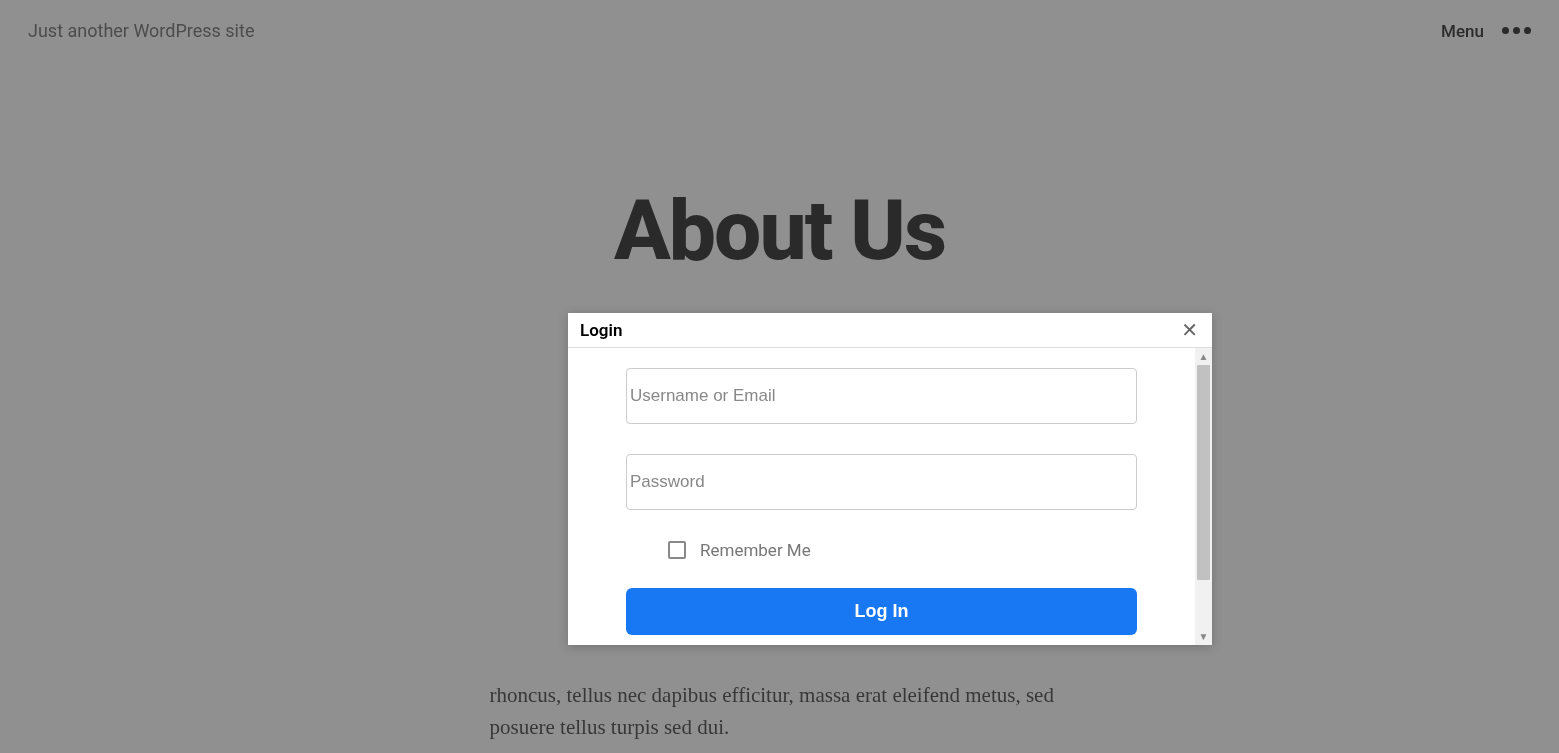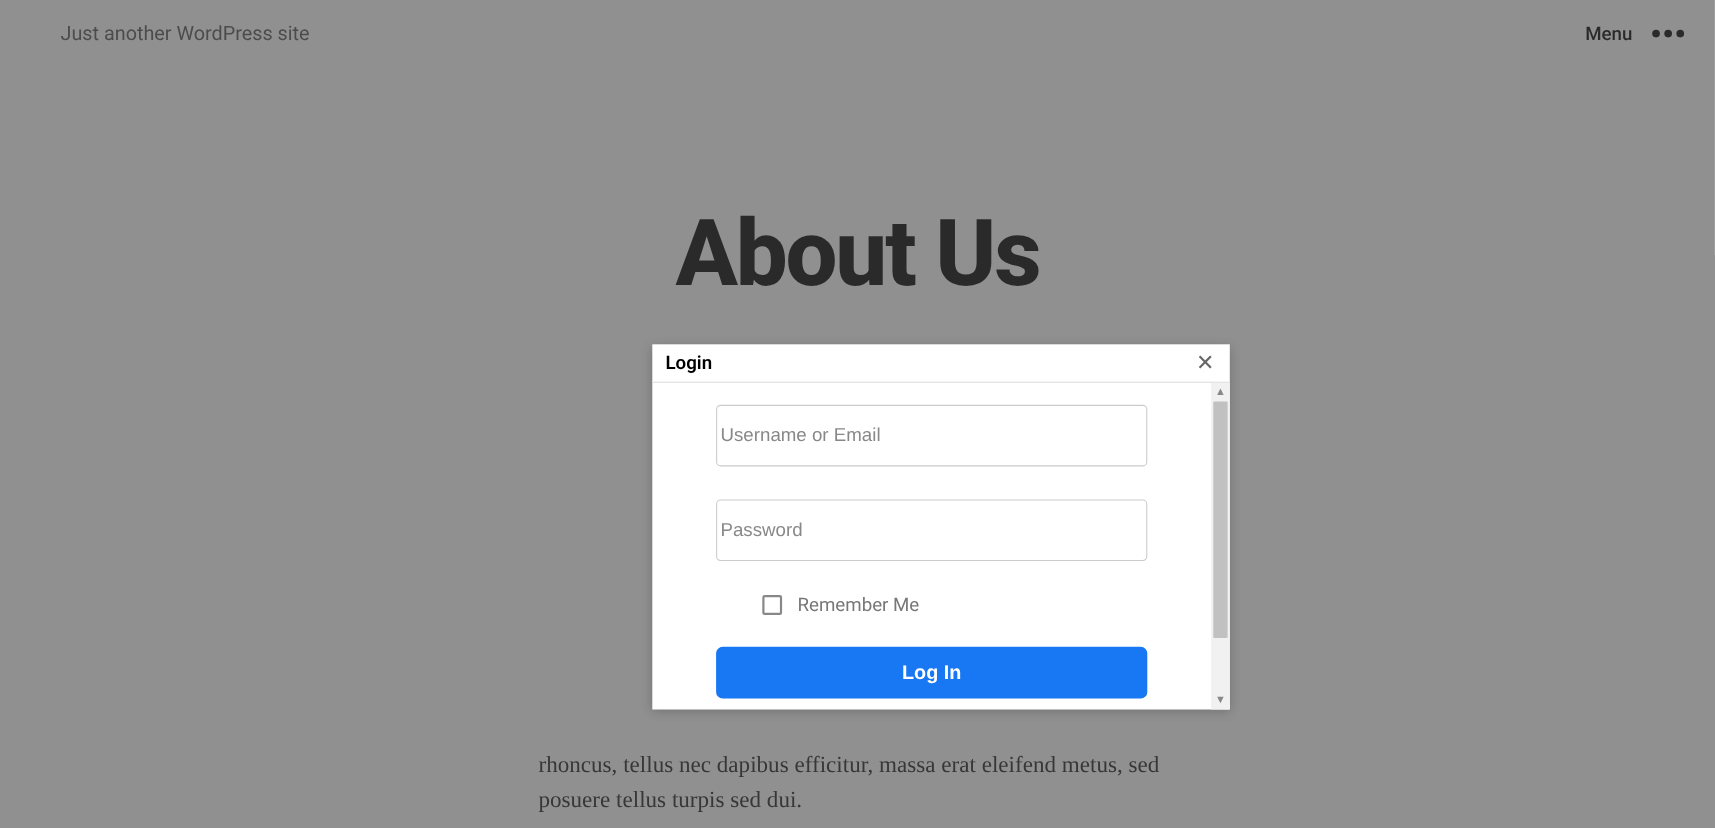--- a/index.html
+++ b/index.html
@@ -29,21 +29,20 @@
     }
     .site-title {
       font-size: 24px;
       font-weight: 700;
       letter-spacing: -0.5px;
     }
     .site-tagline {
       font-size: 18px;
       color: #555;
       font-weight: 400;
-      margin-left: 27px;
     }
     .header-right {
       display: flex;
       align-items: center;
       gap: 18px;
     }
     .menu-label {
       font-size: 17px;
       font-weight: 500;
     }
@@ -86,22 +85,22 @@
       top: 0;
       left: 0;
       width: 100%;
       height: 100%;
       background: rgba(70, 70, 70, 0.6);
       z-index: 10;
     }
     .modal {
       position: absolute;
       top: 313px;
-      left: 593px;
-      width: 525px;
+      left: 568px;
+      width: 644px;
       background: #fff;
       z-index: 20;
       box-shadow: 0 2px 10px rgba(0,0,0,0.2);
     }
     .modal-header {
       display: flex;
       justify-content: space-between;
       align-items: center;
       padding: 7px 12px;
       border-bottom: 1px solid #ddd;

